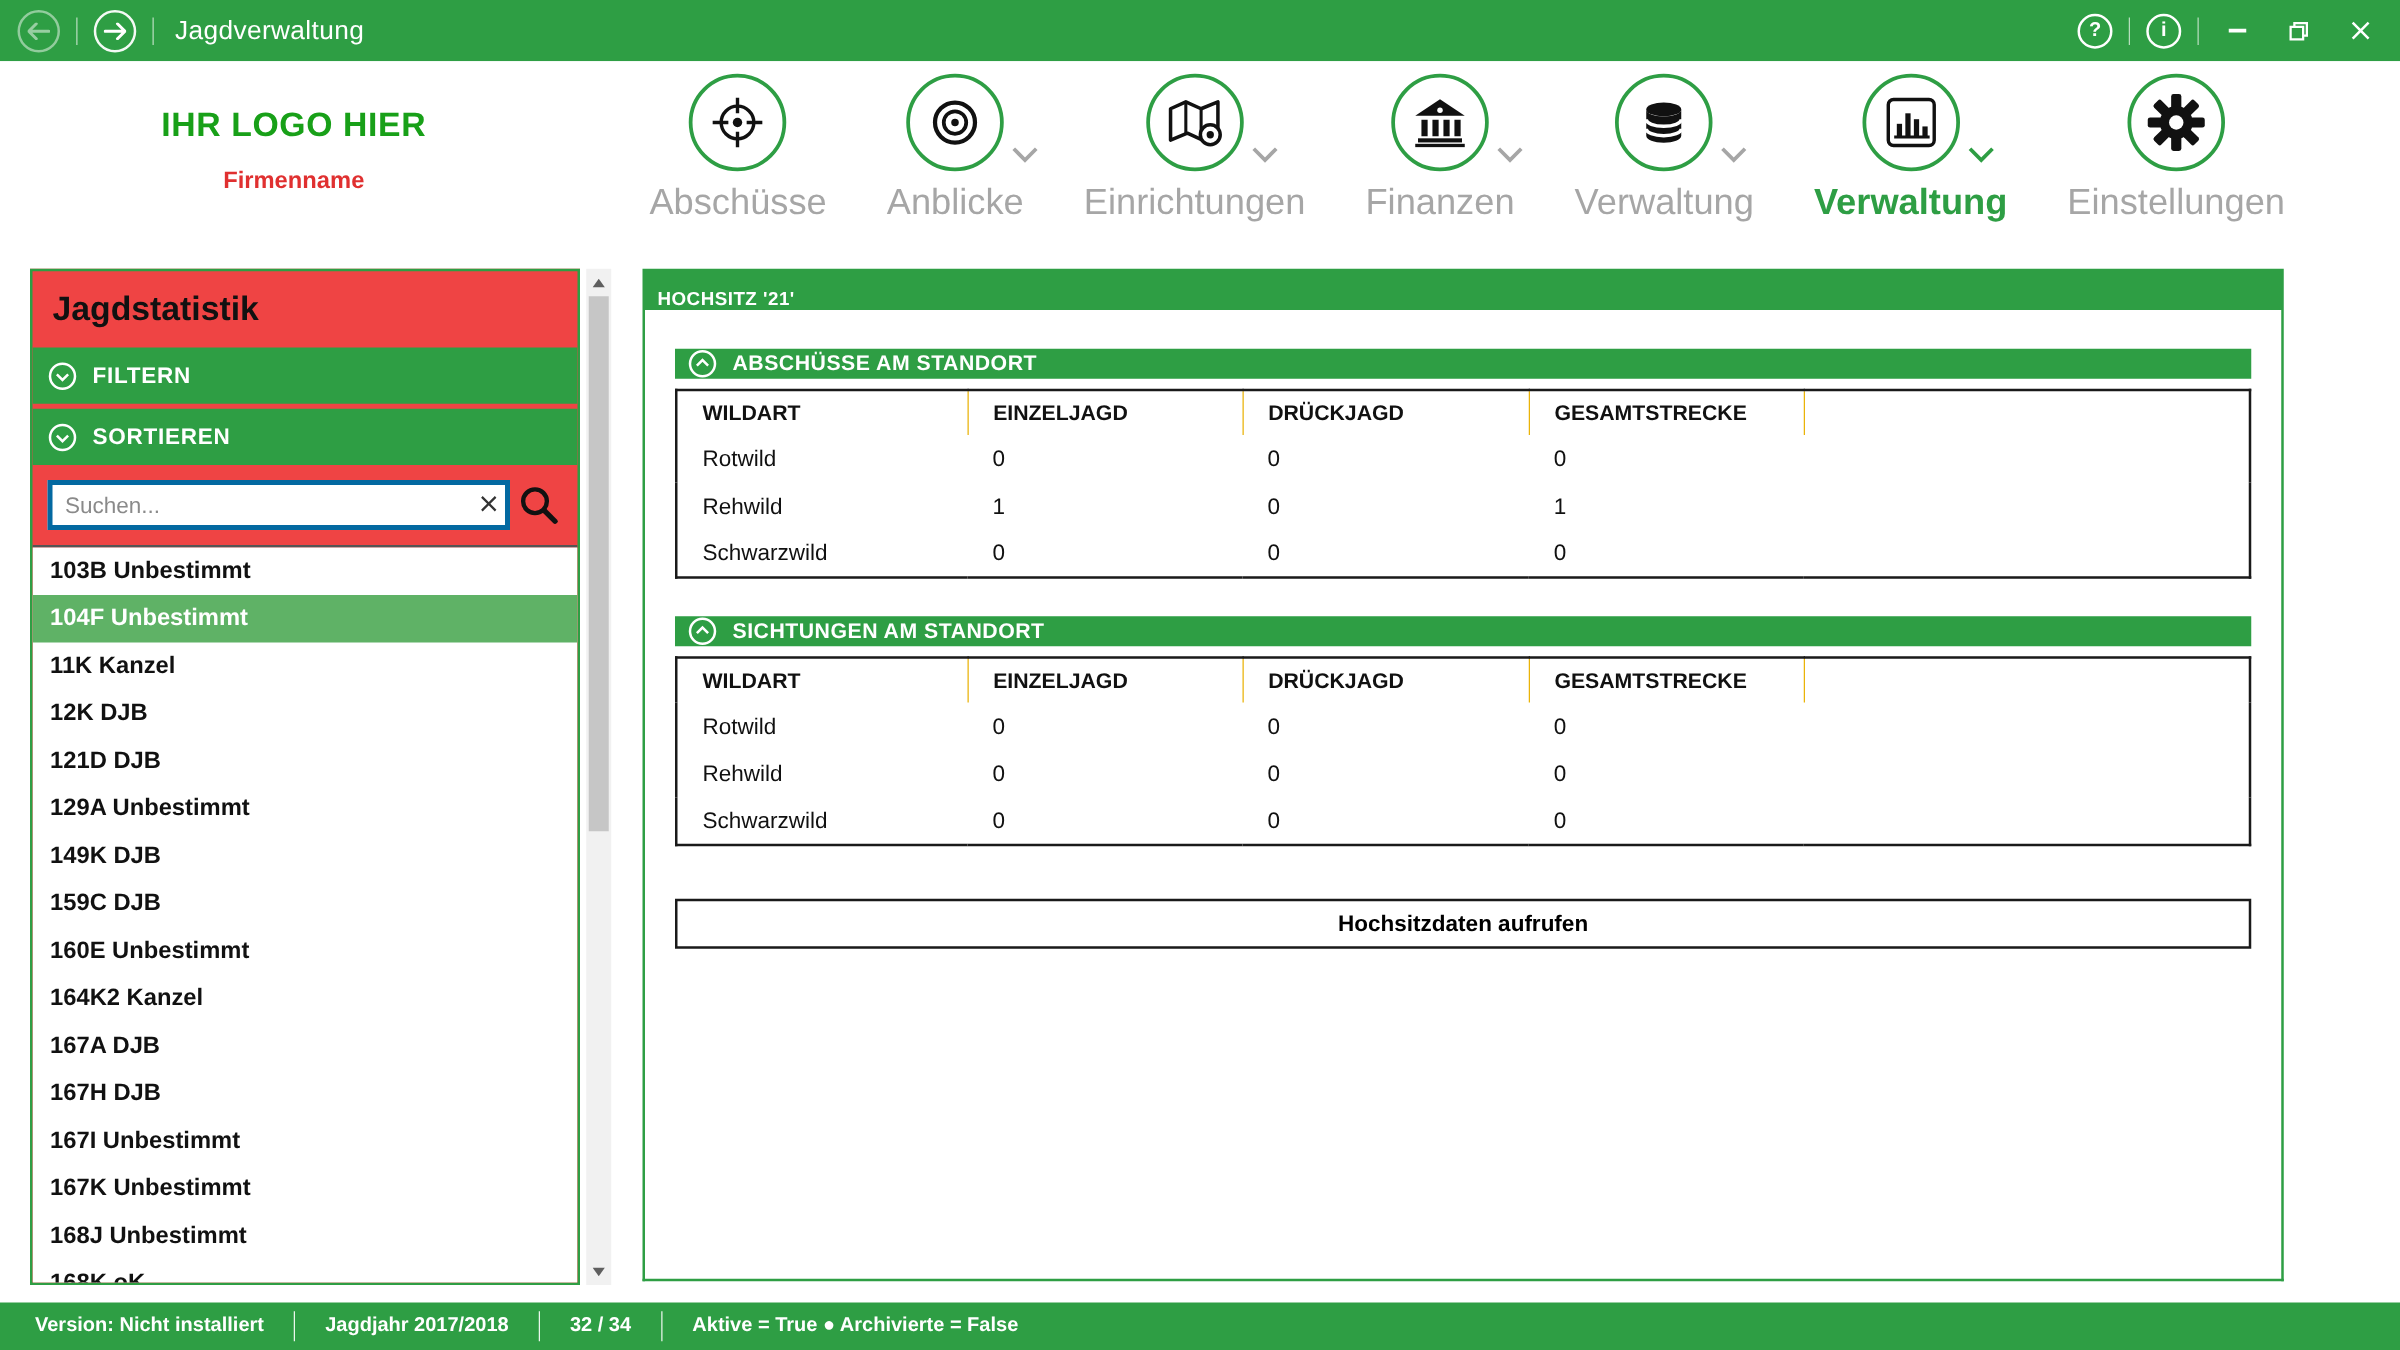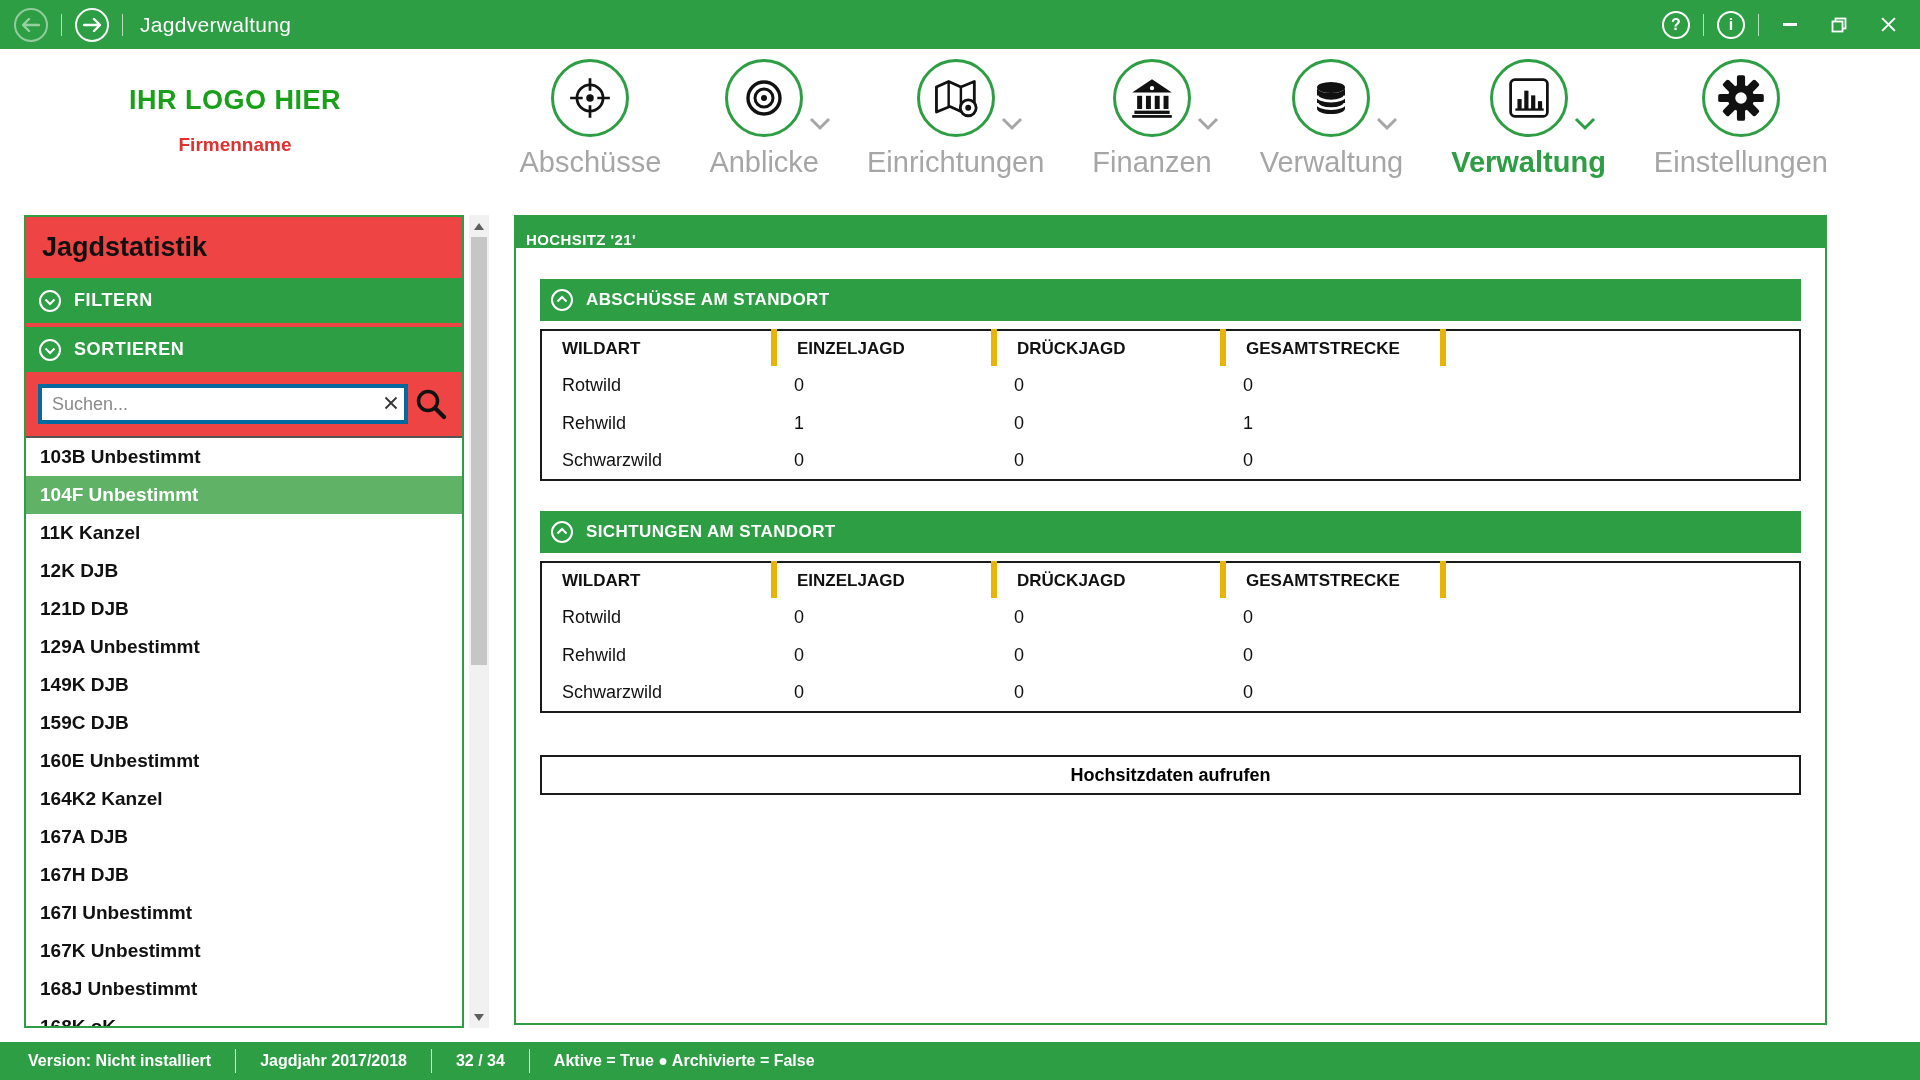--- a/index.html
+++ b/index.html
@@ -68,26 +68,26 @@
     justify-content:center;cursor:pointer}
   .arrow.up{top:2px}.arrow.down{bottom:2px}
   .sb-thumb{position:absolute;left:2px;width:16px;top:22px;height:428px;background:#c6c6c6;cursor:pointer}
 
   
   .main{position:absolute;left:514px;top:215px;width:1313px;height:810px}
   .main-header{height:33px;background:var(--green);color:#fff;font-size:15px;font-weight:700;
     display:flex;align-items:flex-end;padding-left:12px;letter-spacing:.4px}
   .main-body{height:777px;border:2px solid var(--green);border-top:none;background:#fff;
     padding:31px 24px 0;overflow:hidden}
-  .section-bar{height:42px;background:var(--green);color:#fff;display:flex;align-items:center;gap:12px;
+  .section-bar{height:24px;background:var(--green);color:#fff;display:flex;align-items:center;gap:12px;
     padding-left:10px;font-size:17px;font-weight:700;letter-spacing:.4px;cursor:pointer}
   .data-table{width:100%;border-collapse:collapse;margin-top:8px;border:2px solid var(--ink);
     table-layout:fixed}
   .data-table th{height:36px;font-size:17px;font-weight:700;text-align:left;padding:0 0 0 20px;
-    border-right:6px solid #eab308;color:#111;cursor:pointer}
+    border-right:1px solid #eab308;color:#111;cursor:pointer}
   .data-table th:last-child{border-right:none}
   .data-table td{height:38px;font-size:18px;font-weight:400;padding:0 0 0 20px;color:#111}
   .section-gap{height:30px}
   .action-btn{display:block;width:100%;height:40px;margin-top:42px;background:#fff;
     border:2px solid var(--ink);font-size:18px;font-weight:700;font-family:inherit;cursor:pointer}
 
   
   .statusbar{position:absolute;left:0;bottom:0;width:1920px;height:38px;background:var(--green);
     display:flex;align-items:center;color:#fff;font-size:16px;font-weight:700;padding-left:28px}
   .status-seg{padding-right:24px;margin-right:24px;border-right:1px solid rgba(255,255,255,.9);

